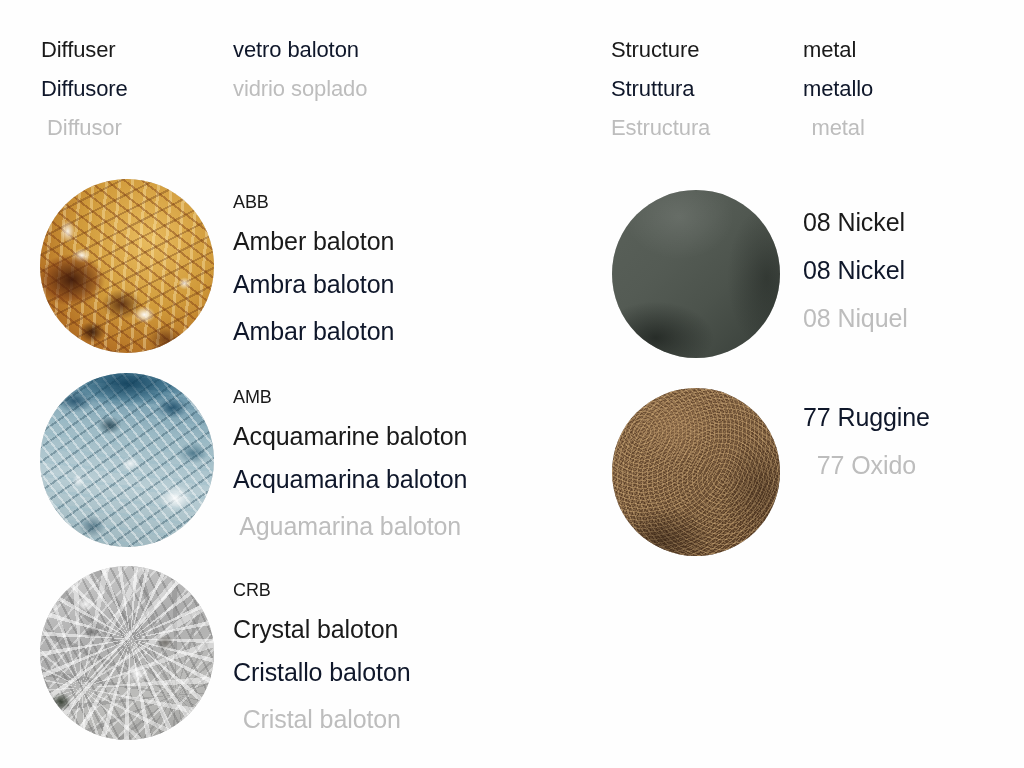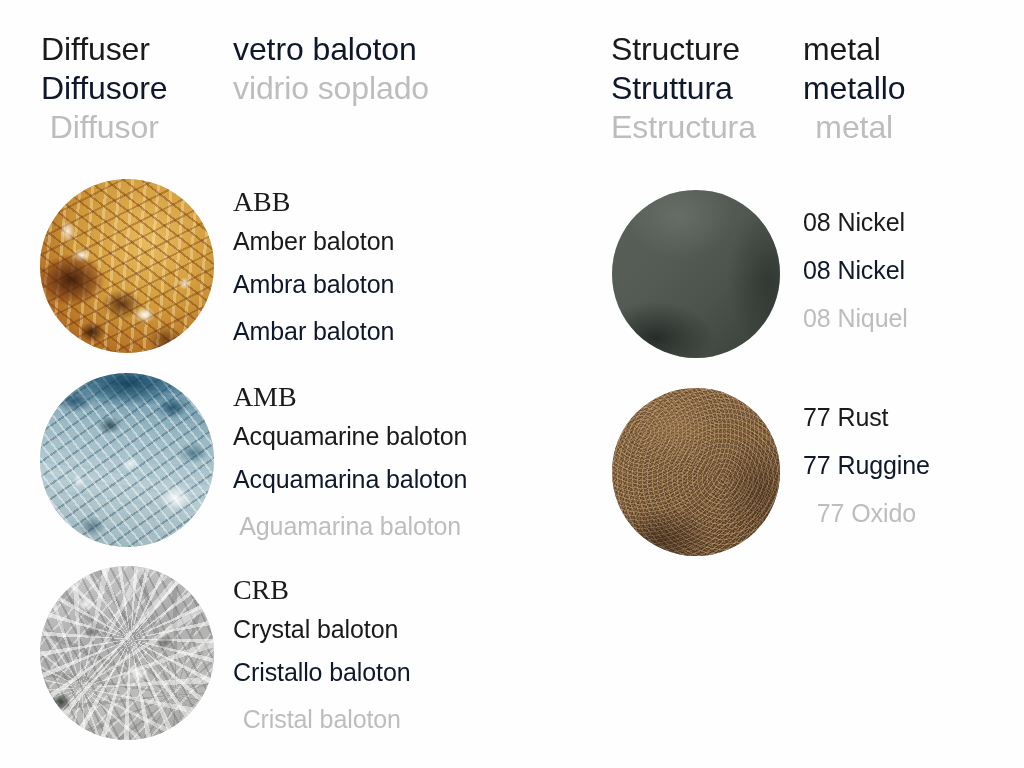--- a/index.html
+++ b/index.html
@@ -26,21 +26,21 @@
   .t-primary   { color: #1a1a1a; }
   .t-secondary { color: #0f172a; }
   .t-tertiary  { color: #bdbdbd; text-align: center; }
 
   
   .header-block {
     position: absolute;
     top: 30px;
   }
   .header-block .hline {
-    font-size: 32px;
+    font-size: 22px;
     line-height: 39px;
     letter-spacing: -0.1px;
     white-space: nowrap;
   }
   .header-block .hline.l1 { font-weight: 400; }
   .header-block .hline.l2 { font-weight: 400; }
   .header-block .hline.l3 { font-weight: 400; }
 
   #hdr-diffuser     { left: 41px; }
   #hdr-blownglass   { left: 233px; }
@@ -64,21 +64,21 @@
   .labels {
     position: absolute;
   }
   .labels .lab {
     white-space: nowrap;
     font-size: 25px;
     letter-spacing: -0.1px;
   }
 
   
-  .glass .labels .lab.code  { line-height: 40px; font-size: 28px; font-family: Liberation Serif, serif; }
+  .glass .labels .lab.code  { line-height: 40px; font-size: 18px; }
   .glass .labels .lab.en    { line-height: 38px; }
   .glass .labels .lab.it    { line-height: 48px; }
   .glass .labels .lab.es    { line-height: 46px; }
 
   
   .metal .labels .lab       { line-height: 48px; font-size: 25px; }
 
   
   .tex-amber {
     background:
@@ -218,19 +218,18 @@
       <div class="lab t-secondary">08 Nickel</div>
       <div class="lab t-tertiary">08 Niquel</div>
     </div>
   </div>
 
   <div class="entry metal">
     <div class="swatch" style="left:612px; top:388px; width:168px; height:168px;">
       <div class="tex tex-rust"></div>
     </div>
     <div class="labels" style="left:803px; top:393px;">
-      <div class="lab t-primary">77 Rust</div>
       <div class="lab t-secondary">77 Ruggine</div>
       <div class="lab t-tertiary">77 Oxido</div>
     </div>
   </div>
 
 </div>
 
 </body></html>

